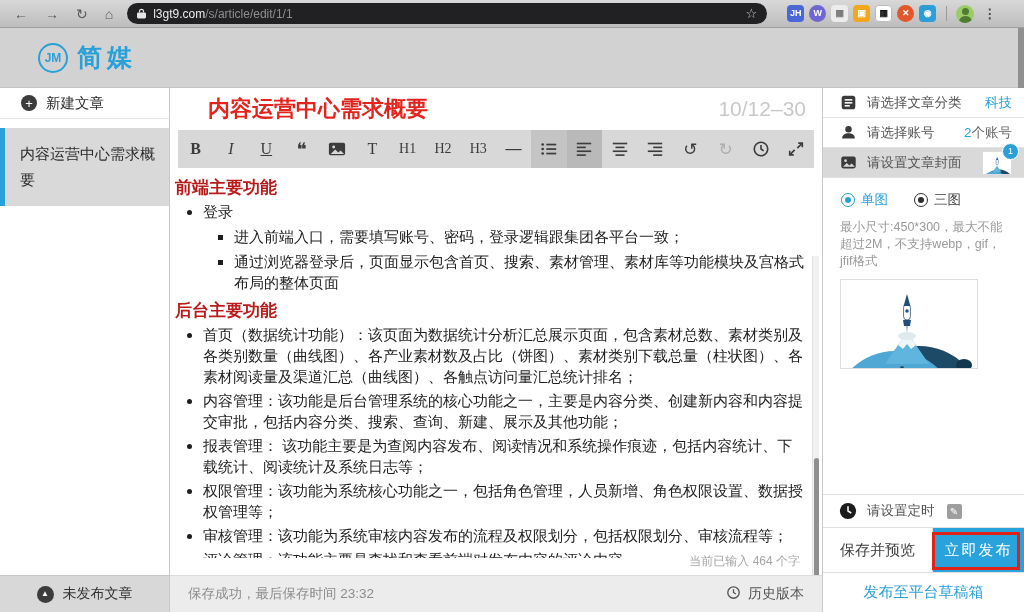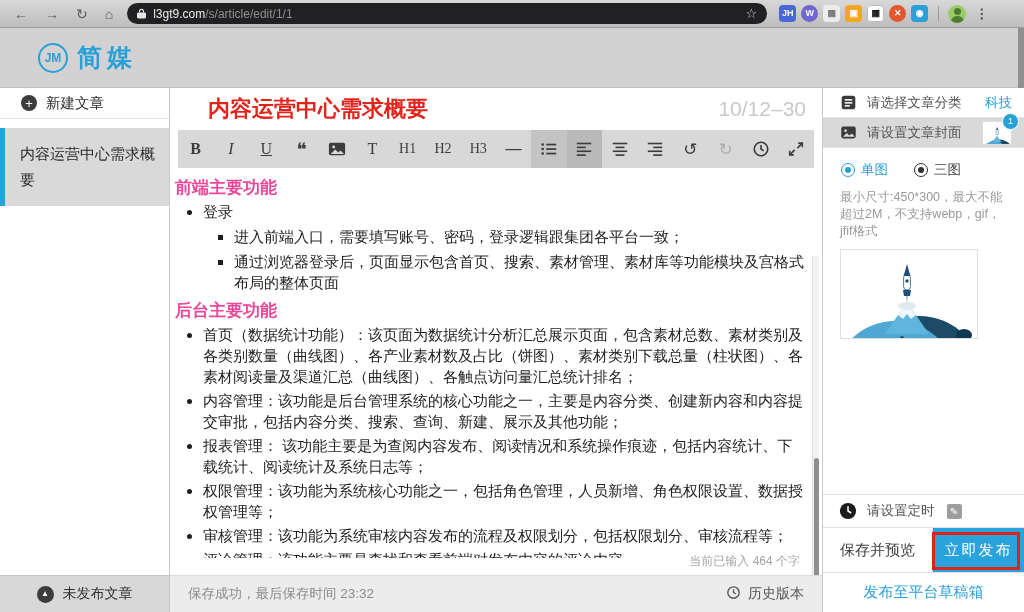--- a/index.html
+++ b/index.html
@@ -10,21 +10,21 @@
   .browser-bar{position:absolute;left:0;top:0;width:1024px;height:28px;
     background:linear-gradient(#d8d8d8,#bdbdbd);border-bottom:1px solid #9e9e9e;
     display:flex;align-items:center;box-sizing:border-box;}
   .nav-icons{display:flex;align-items:center;gap:17px;padding-left:14px;}
   .nav-icons span{font-size:14px;color:#5a5a5a;cursor:default;line-height:1;}
   .url-pill{margin-left:14px;width:640px;height:21px;background:#212124;border-radius:11px;
     display:flex;align-items:center;padding:0 10px;box-sizing:border-box;gap:7px;}
   .url-host{color:#ececec;font-size:12px;}
   .url-path{color:#8f8f8f;font-size:12px;}
   .url-star{margin-left:auto;color:#cfcfcf;font-size:13px;}
-  .ext-icons{display:flex;align-items:flex-start;gap:5px;margin-left:12px;}
+  .ext-icons{display:flex;align-items:flex-start;gap:5px;margin-left:20px;}
   .ext{width:17px;height:17px;display:flex;align-items:center;justify-content:center;
     font-size:9px;font-weight:bold;line-height:1;}
   .ext.square{border-radius:4px;}
   .ext.circle{border-radius:50%;}
   .chrome-sep{width:1px;height:15px;background:#9a9a9a;margin-left:10px;}
   .avatar{position:relative;width:18px;height:18px;border-radius:50%;background:#9ccc65;margin-left:9px;overflow:hidden;}
   .av-head{position:absolute;left:5.5px;top:3px;width:7px;height:7px;border-radius:50%;background:#4e7c31;}
   .av-body{position:absolute;left:2.5px;top:11px;width:13px;height:9px;border-radius:6px 6px 0 0;background:#4e7c31;}
   .menu-dots{margin-left:9px;color:#4a4a4a;font-size:13px;font-weight:bold;}
 
@@ -66,21 +66,21 @@
   .tb-align-left.active{background:rgba(0,0,0,0.14);}
   .tb-btn.disabled{color:#aeaeae;}
   .tb-bold{font-weight:bold;}
   .tb-italic{font-style:italic;}
   .tb-underline{text-decoration:underline;}
   .tb-blockquote{font-size:19px;}
   .tb-heading-1,.tb-heading-2,.tb-heading-3{font-size:14px;}
   .tb-divider{font-weight:bold;}
   .tb-undo,.tb-redo{font-size:17px;font-family:"DejaVu Sans",sans-serif;}
   .content{height:388px;overflow:hidden;padding:2px 18px 0 5px;color:#1e1e1e;font-size:15px;line-height:21px;}
-  .content h2{font-size:17px;margin:7px 0 2px 0;color:#ec4899;font-weight:bold;}
+  .content h2{font-size:17px;margin:7px 0 2px 0;color:#b91c1c;font-weight:bold;}
   ul.lv1{margin:2px 0;padding-left:28px;list-style:disc;}
   ul.lv1 > li{margin:3px 0;}
   ul.lv2{margin:3px 0 0 0;padding-left:31px;list-style:square;}
   ul.lv2 > li{margin:4px 0;}
   .ed-scrollbar{position:absolute;right:3px;top:168px;width:7px;height:388px;background:#f1f1f1;
     border-left:1px solid #e0e0e0;box-sizing:border-box;}
   .ed-scrollbar .thumb{position:absolute;left:0.5px;top:202px;width:5px;height:168px;background:#8f8f8f;border-radius:3px;}
   .wordcount{position:absolute;right:22px;bottom:42px;font-size:12px;color:#a5a5a5;}
   .status-bar{position:absolute;left:0;bottom:0;width:100%;height:37px;background:#ececec;
     border-top:1px solid #dcdcdc;display:flex;align-items:center;justify-content:space-between;
@@ -319,20 +319,30 @@
         <svg width="17" height="17" viewBox="0 0 20 20">
             <rect x="2" y="2" width="16" height="16" rx="3" fill="#3a3a3a"></rect>
             <rect x="5.5" y="6" width="9" height="1.8" fill="#fff"></rect>
             <rect x="5.5" y="9.5" width="9" height="1.8" fill="#fff"></rect>
             <rect x="5.5" y="13" width="6" height="1.8" fill="#fff"></rect>
           </svg>
       </span>
       <span class="p-label">请选择文章分类</span>
       <span class="p-value blue">科技</span>
     </div>
+    <div class="p-row">
+      <span class="p-icon">
+        <svg width="17" height="17" viewBox="0 0 20 20">
+            <circle cx="10" cy="6.2" r="3.8" fill="#3a3a3a"></circle>
+            <path d="M2.5 17c0-4 3.4-6 7.5-6s7.5 2 7.5 6z" fill="#3a3a3a"></path>
+          </svg>
+      </span>
+      <span class="p-label">请选择账号</span>
+      <span class="p-value"><b class="blue" style="font-weight:normal;">2</b><span>个账号</span></span>
+    </div>
     <div class="p-row gray">
       <span class="p-icon">
         <svg width="17" height="17" viewBox="0 0 20 20">
             <rect x="1.5" y="3" width="17" height="14" rx="2.5" fill="#3a3a3a"></rect>
             <circle cx="6.5" cy="7.8" r="1.6" fill="#d9d9d9"></circle>
             <path d="M3.5 15l4.5-4.5 3 3 2.8-2.3 3.7 3.8z" fill="#d9d9d9"></path>
           </svg>
       </span>
       <span class="p-label">请设置文章封面</span>
       <span class="thumb-wrap">

